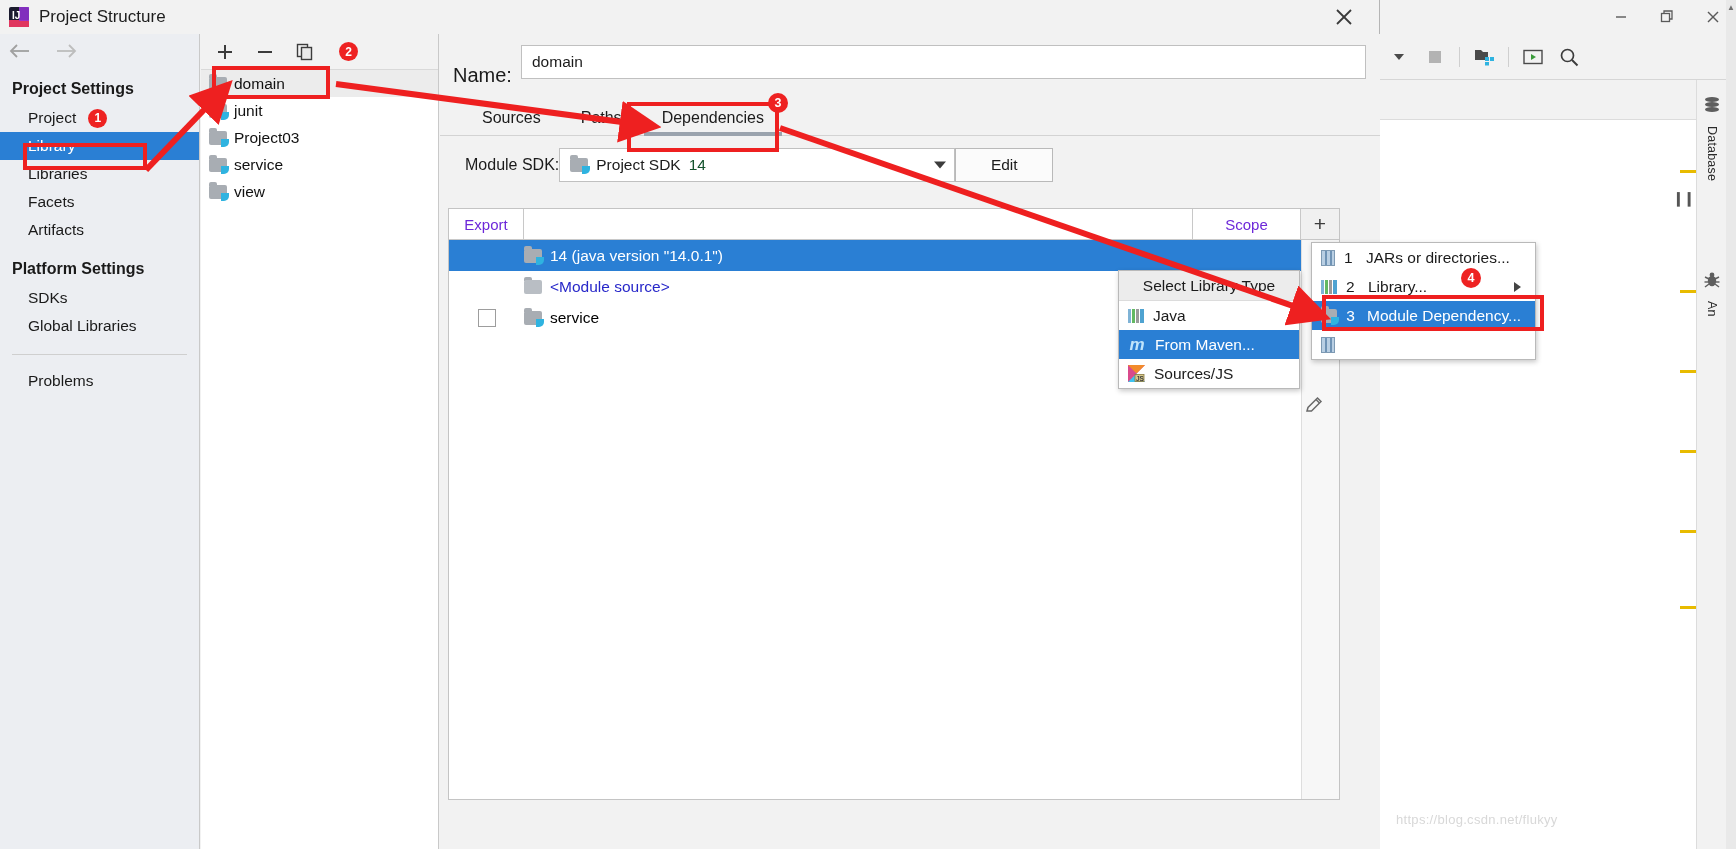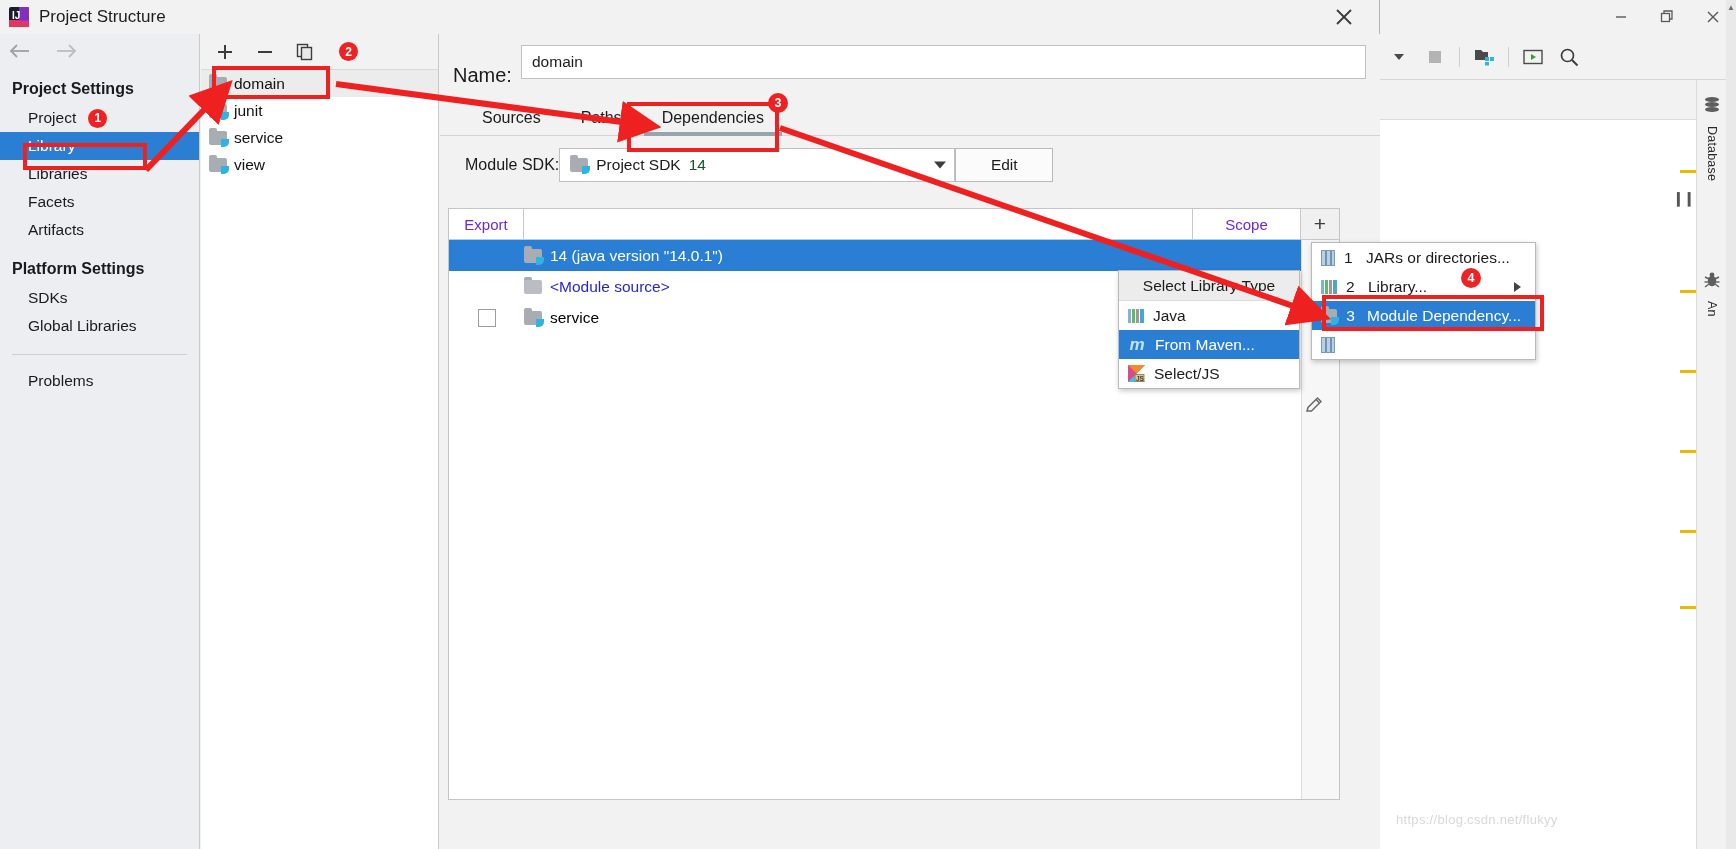--- a/index.html
+++ b/index.html
@@ -443,20 +443,28 @@
             <i class="dot"></i>
           </span>
         <span>junit</span>
       </div>
       <div class="mod-row">
         <span class="folder-ico java">
             <i class="tab-top"></i>
             <i class="body"></i>
             <i class="dot"></i>
           </span>
+        <span>Project03</span>
+      </div>
+      <div class="mod-row">
+        <span class="folder-ico java">
+            <i class="tab-top"></i>
+            <i class="body"></i>
+            <i class="dot"></i>
+          </span>
         <span>service</span>
       </div>
       <div class="mod-row">
         <span class="folder-ico java">
             <i class="tab-top"></i>
             <i class="body"></i>
             <i class="dot"></i>
           </span>
         <span>view</span>
       </div>
@@ -559,21 +567,21 @@
     <div class="menu-item">
       <span class="kotlin-ico">
         <svg width="17" height="17" viewBox="0 0 17 17">
           <polygon points="0,0 17,0 8.5,8.5 17,17 0,17" fill="#d94a8c"></polygon>
           <polygon points="0,0 17,0 8.5,8.5" fill="#f28b2b"></polygon>
           <polygon points="0,17 8.5,8.5 17,17" fill="#3ec3f0"></polygon>
           <rect x="7" y="9.5" width="9" height="7" fill="#d8c98a" stroke="#8a7a40" stroke-width=".8"></rect>
           <text x="8" y="15.5" font-size="6.5" font-family="Liberation Sans, sans-serif" font-weight="bold" fill="#3b3b3b">JS</text>
         </svg>
       </span>
-      <span>Select/JS</span>
+      <span>Sources/JS</span>
     </div>
   </div>
 
   <div class="menu" style="left:1311px; top:242px; width:225px;">
     <div class="menu-item">
       <span class="jar-ico"></span>
       <span class="menu-num">1</span>
       <span>JARs or directories...</span>
     </div>
     <div class="menu-item">

